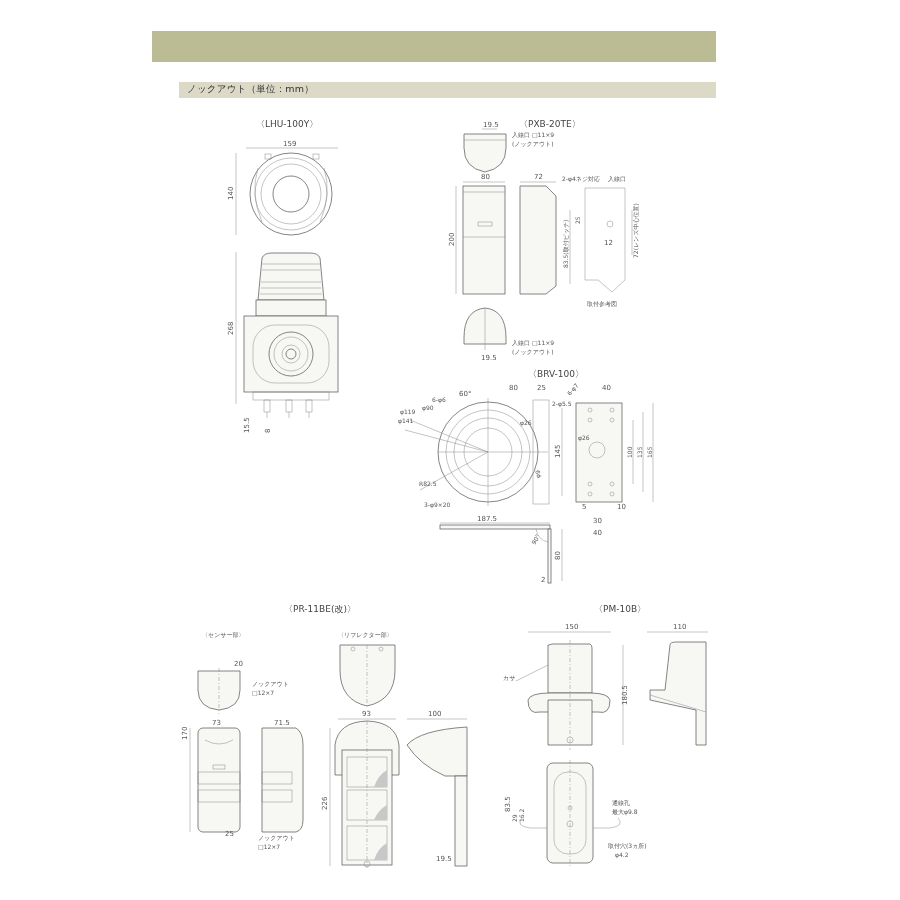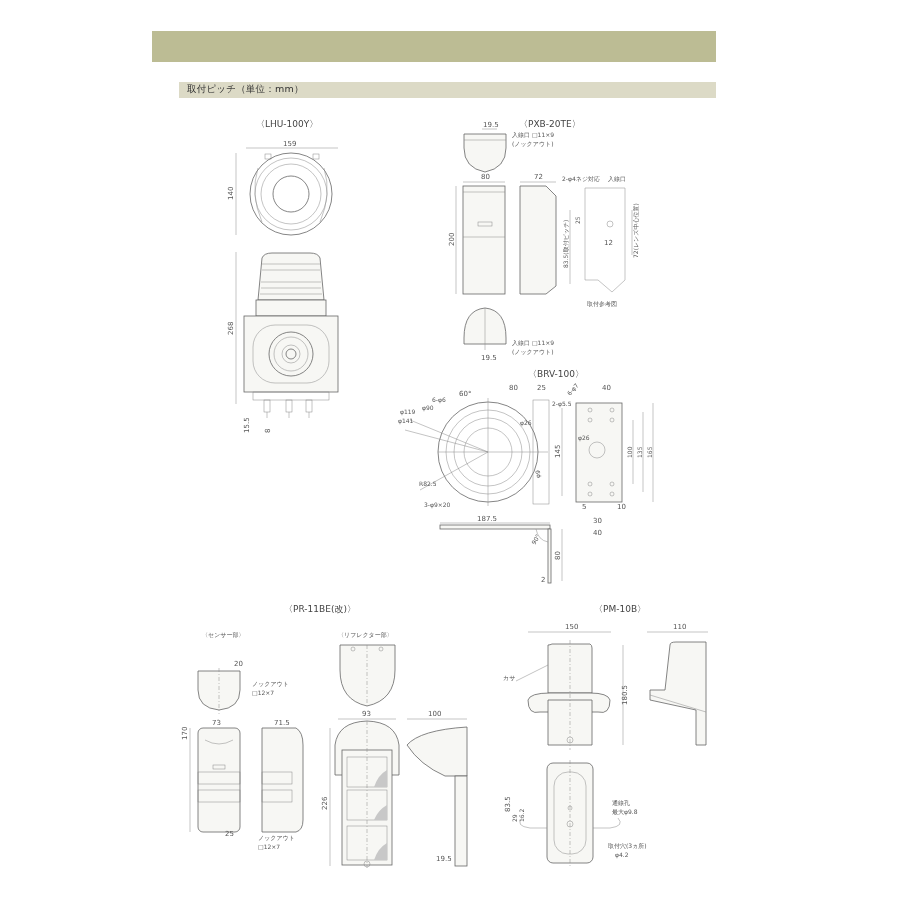--- a/index.html
+++ b/index.html
@@ -15,21 +15,21 @@
   .lt { stroke:#888; stroke-width:0.5; fill:none; }
   .dash { stroke:#888; stroke-width:0.5; fill:none; stroke-dasharray:4 2 1 2; }
   .body-fill { fill:#f7f7f4; stroke:#666; stroke-width:0.8; }
   .hatch { fill:#c8c8c8; }
 </style>
 </head>
 <body>
 
 <div class="top-band"></div>
 <div class="section-bar">
-  <span>取付ピッチ（単位：mm）</span>
+  <span>ノックアウト（単位：mm）</span>
 </div>
 
 <svg class="drawing" width="900" height="900" viewBox="0 0 900 900">
 
   <g>
     <text class="ttl" x="256" y="127">〈LHU-100Y〉</text>
 
     <line class="lt" x1="246" y1="148" x2="338" y2="148"></line>
     <text class="dim" x="283" y="146">159</text>
     <line class="lt" x1="236" y1="153" x2="236" y2="235"></line>

